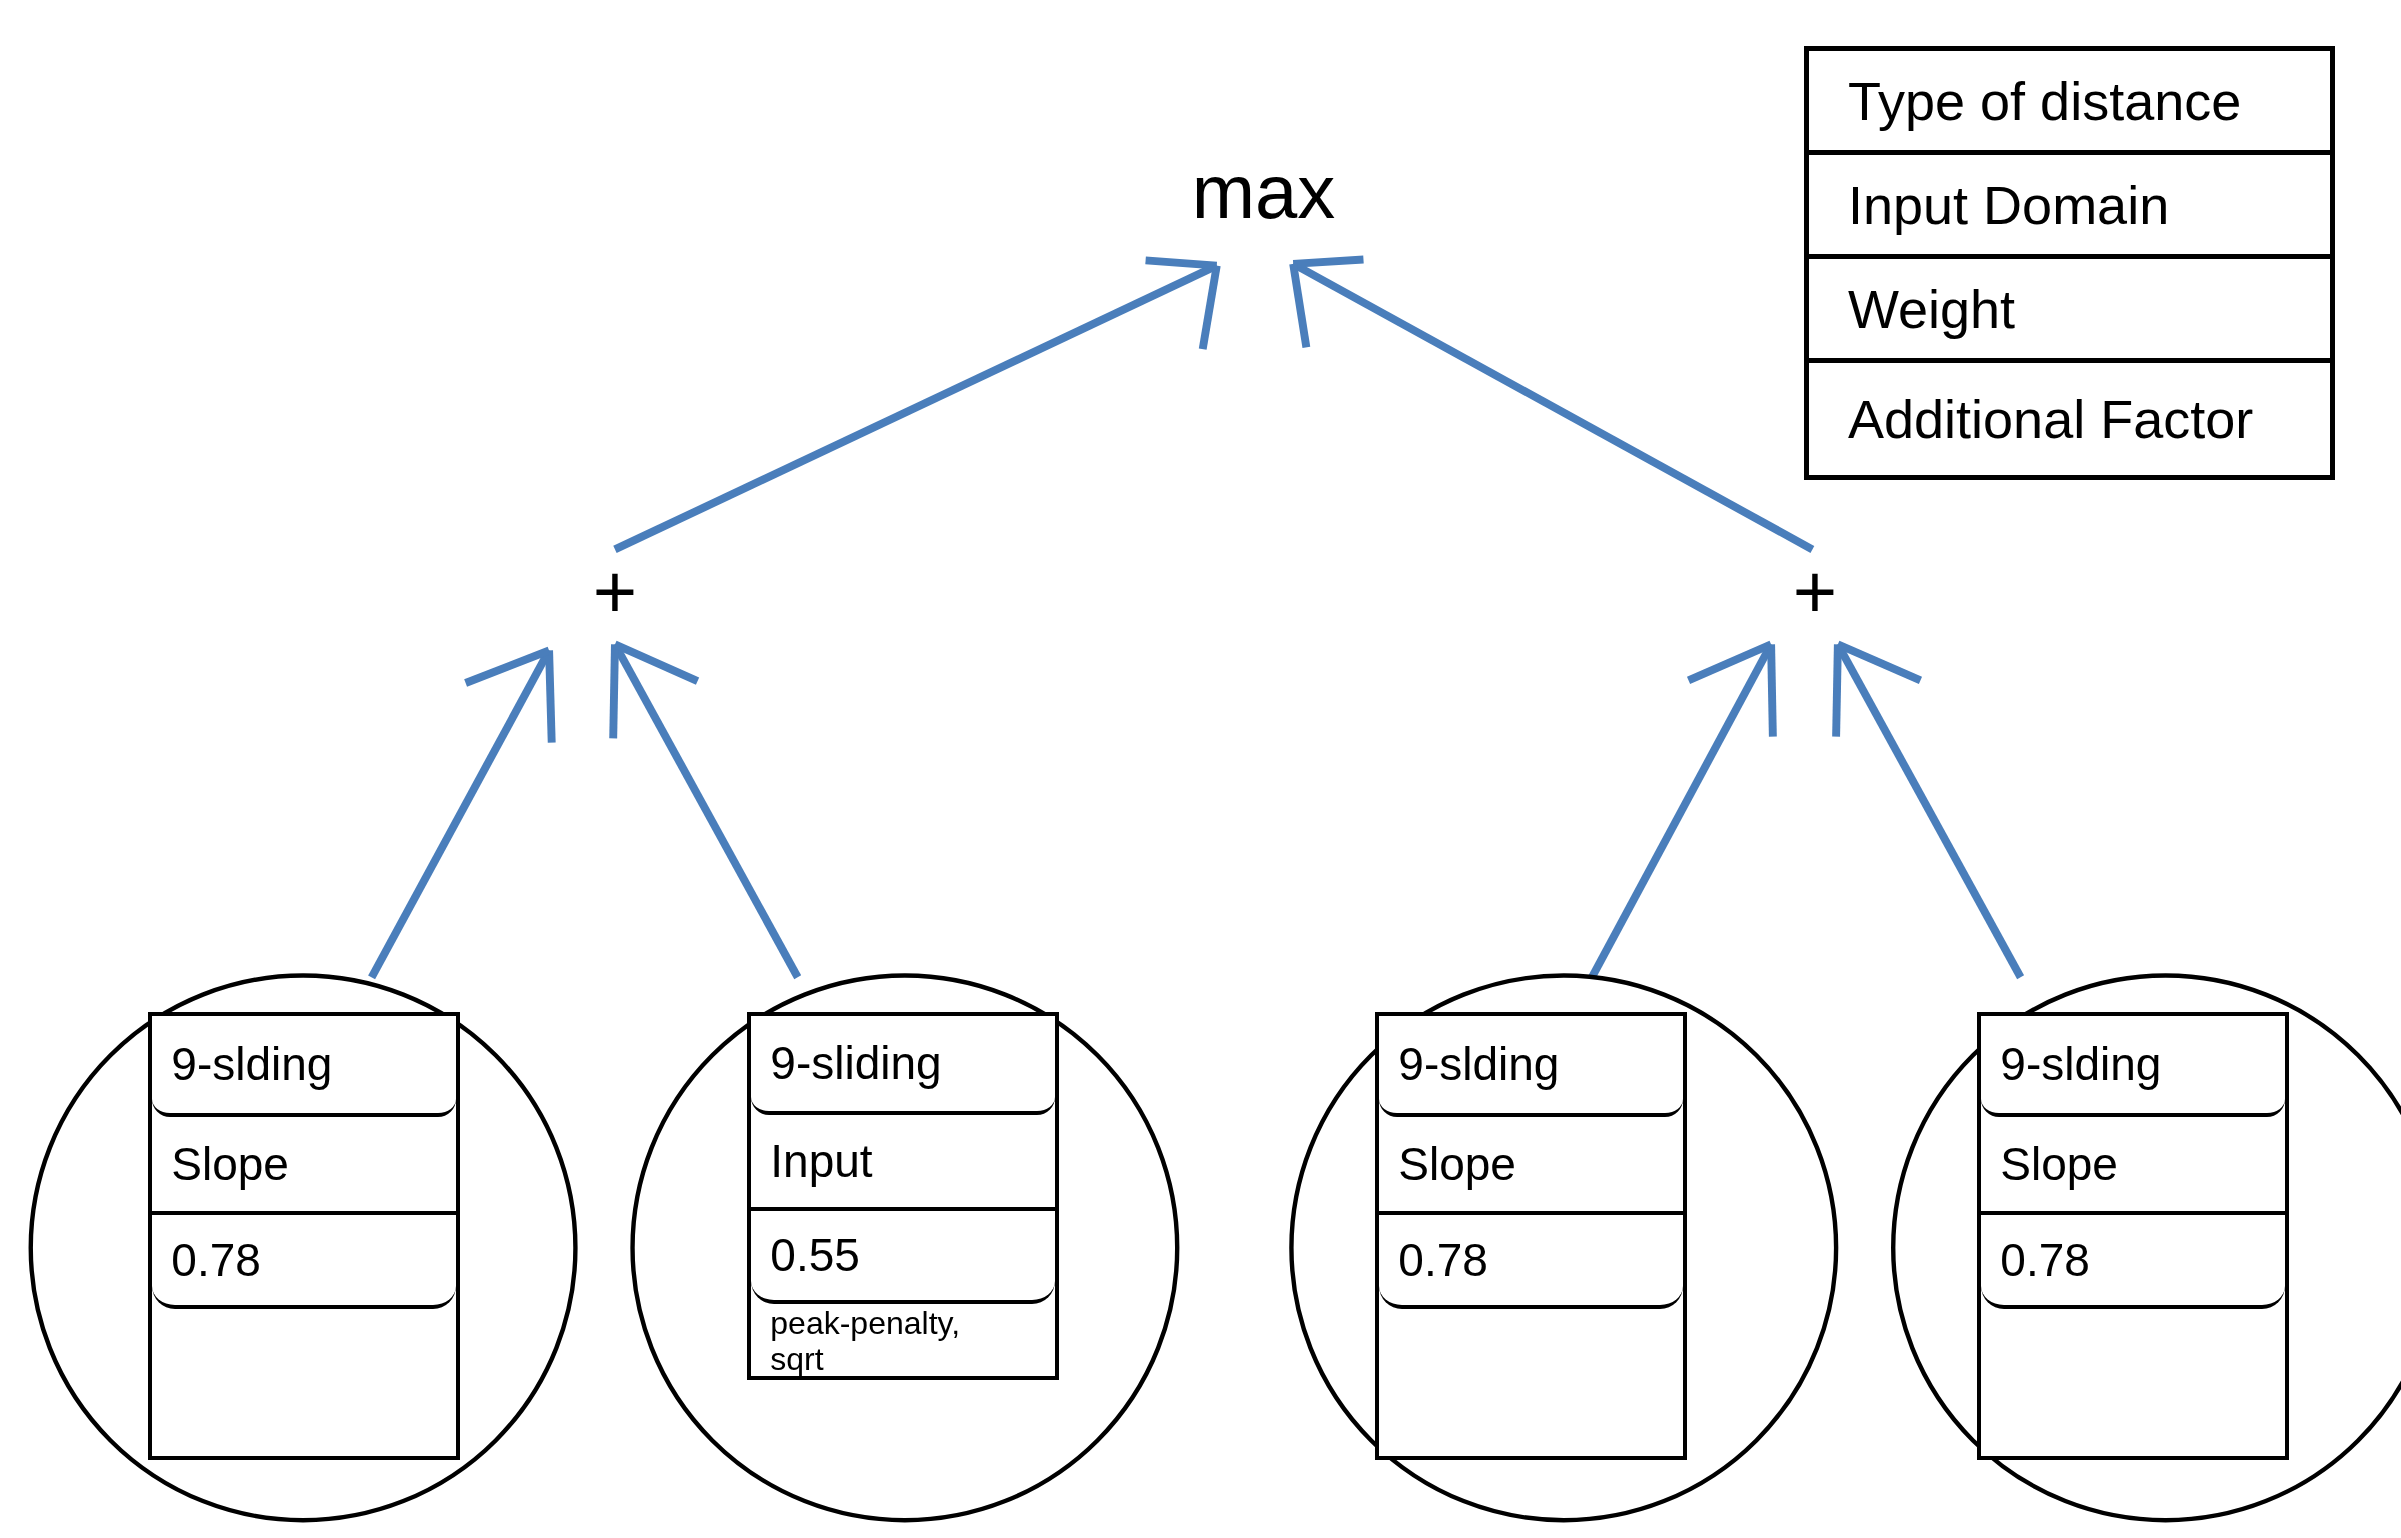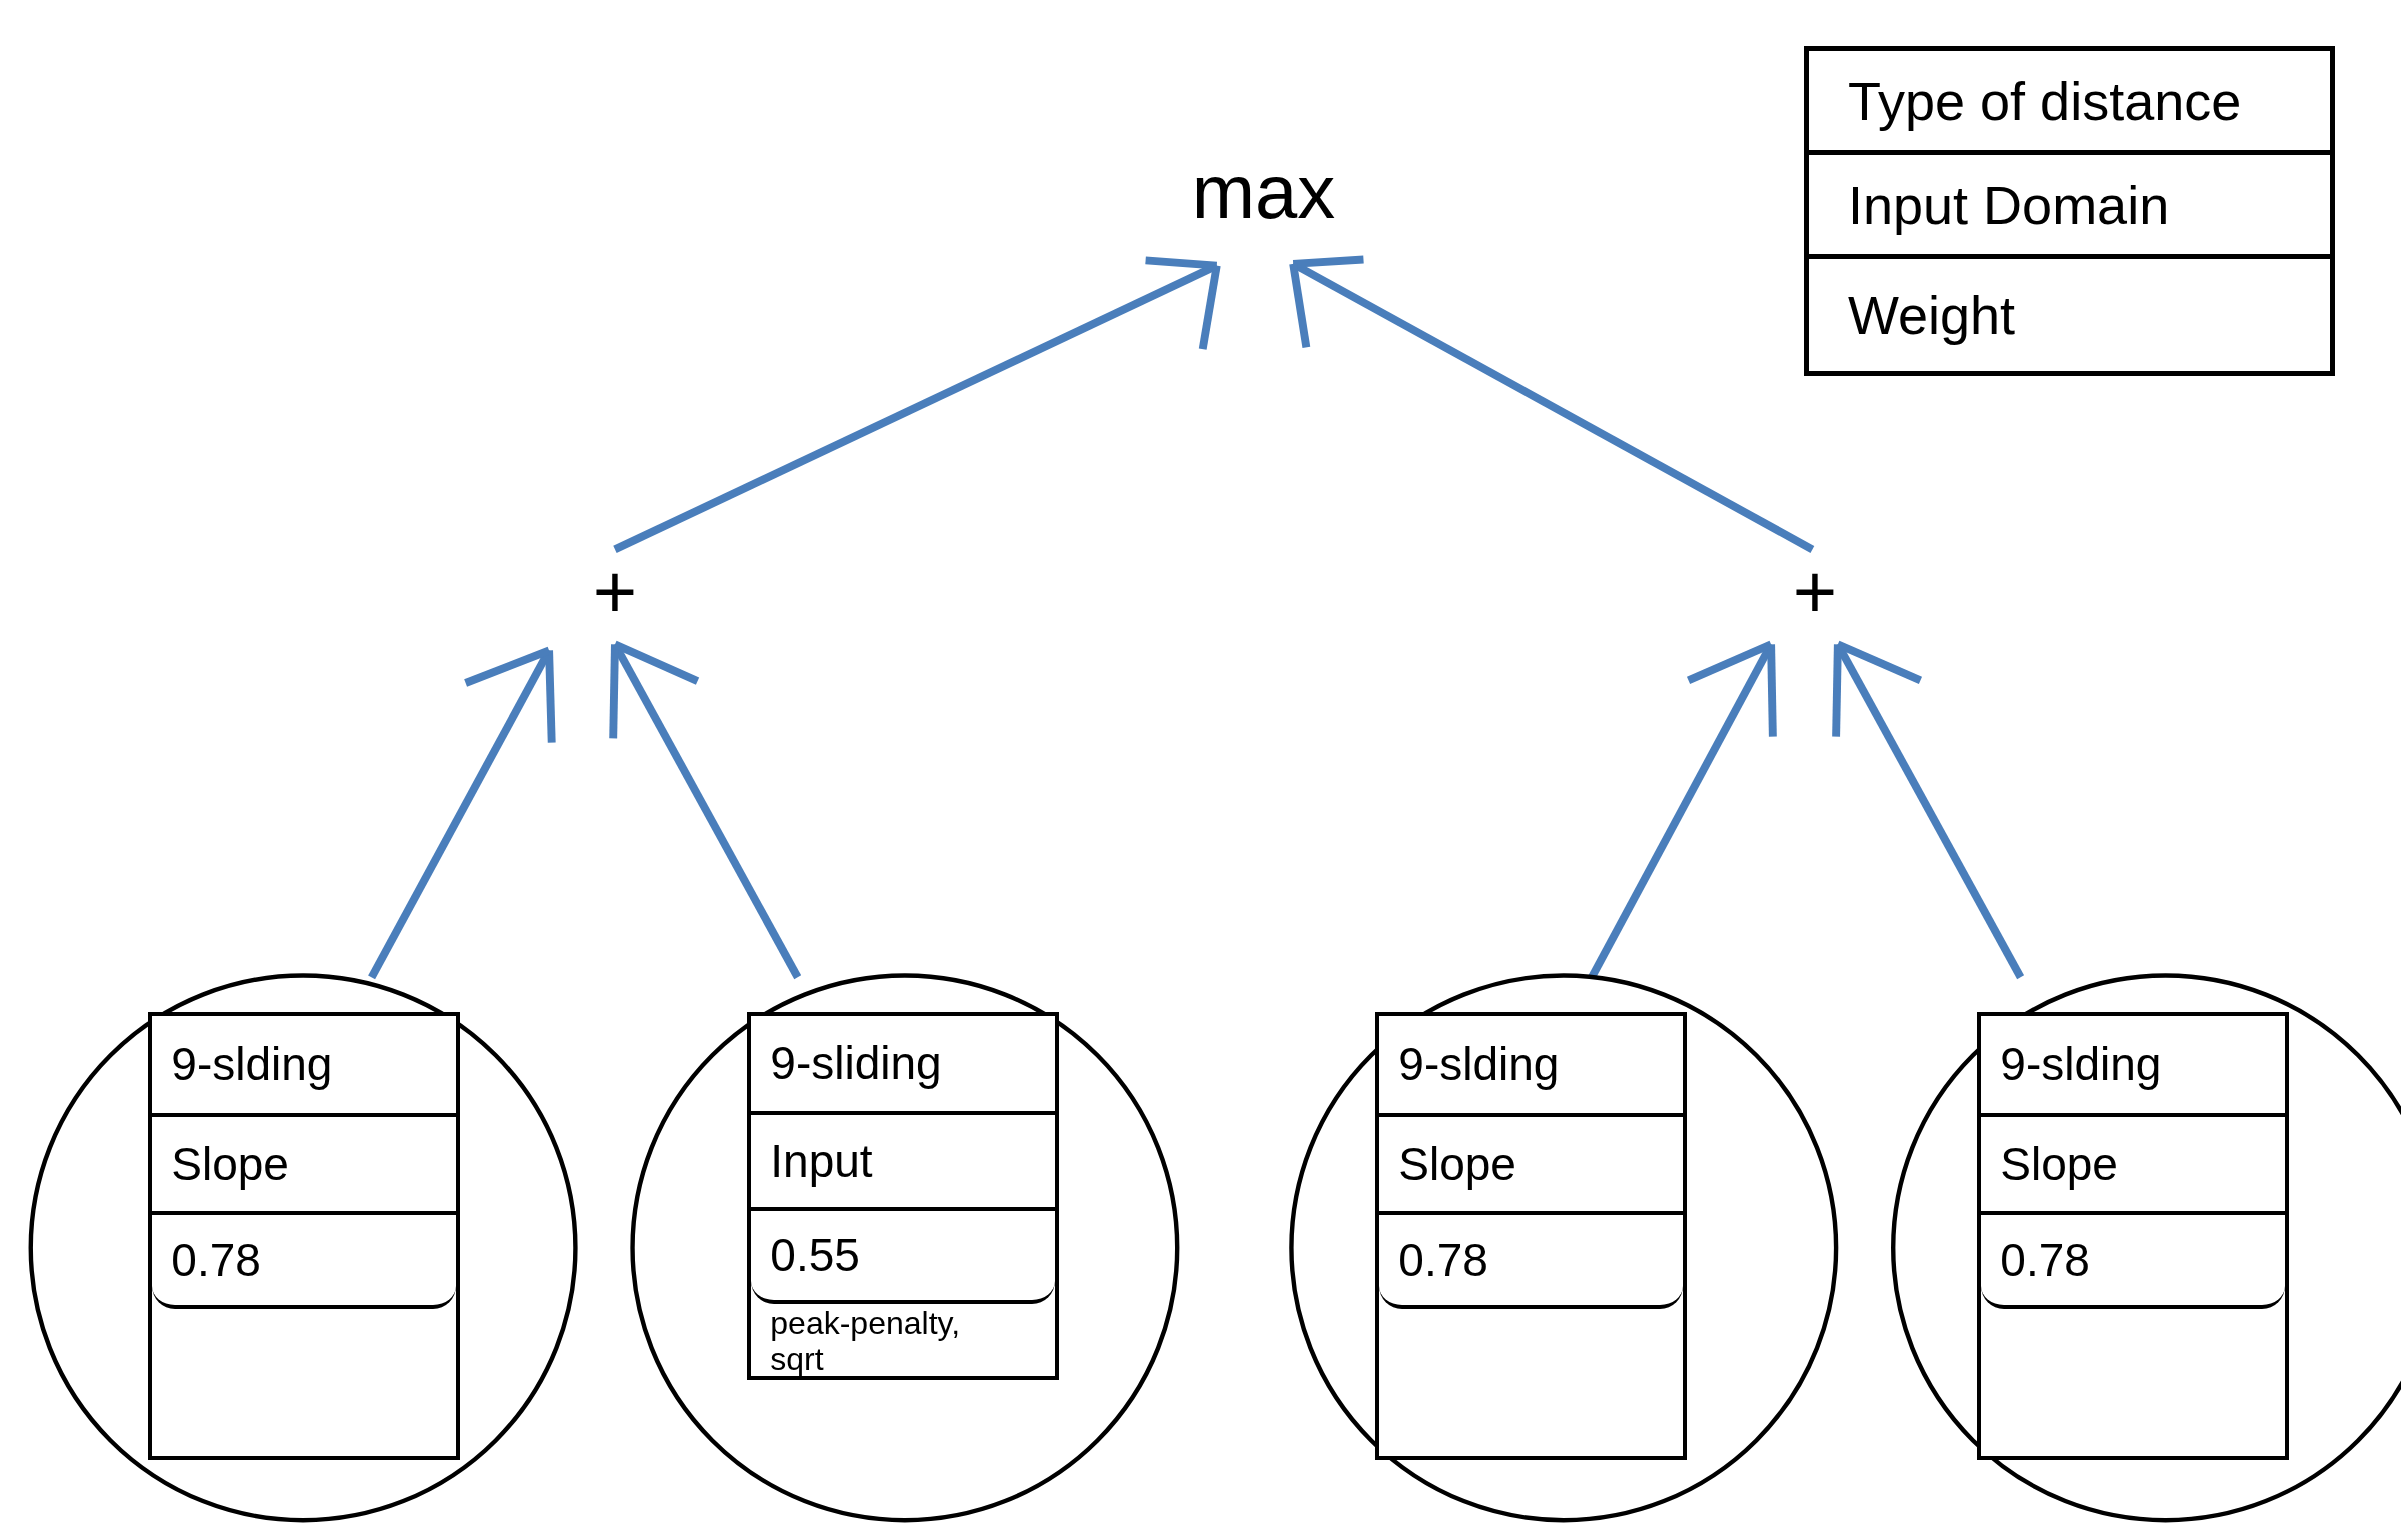--- a/index.html
+++ b/index.html
@@ -68,21 +68,21 @@
     border-bottom: none;
   }
   .attr-row.small {
     font-size: 32px;
     align-items: flex-start;
     padding-top: 2px;
     line-height: 1.12;
   }
 
   
-  .r1 { height: 101px; }
+  .r1 { height: 101px; border-radius: 18px; }
   .r2 { height: 98px; }
   .r3 { height: 94px; border-radius: 23px; }
   .r4 { flex: 1 1 auto; }
 
   
   .op-label {
     position: absolute;
     color: #000000;
     font-size: 76px;
     line-height: 1;
@@ -213,16 +213,17 @@
     <div class="attr-row r1">9-slding</div>
     <div class="attr-row r2">Slope</div>
     <div class="attr-row r3">0.78</div>
     <div class="attr-row r4 small"></div>
   </div>
 
   <div class="legend">
     <div class="legend-row">Type of distance</div>
     <div class="legend-row">Input Domain</div>
     <div class="legend-row">Weight</div>
+    <div class="legend-row">Additional Factor</div>
   </div>
 
 </div>
 
 
 </body></html>

